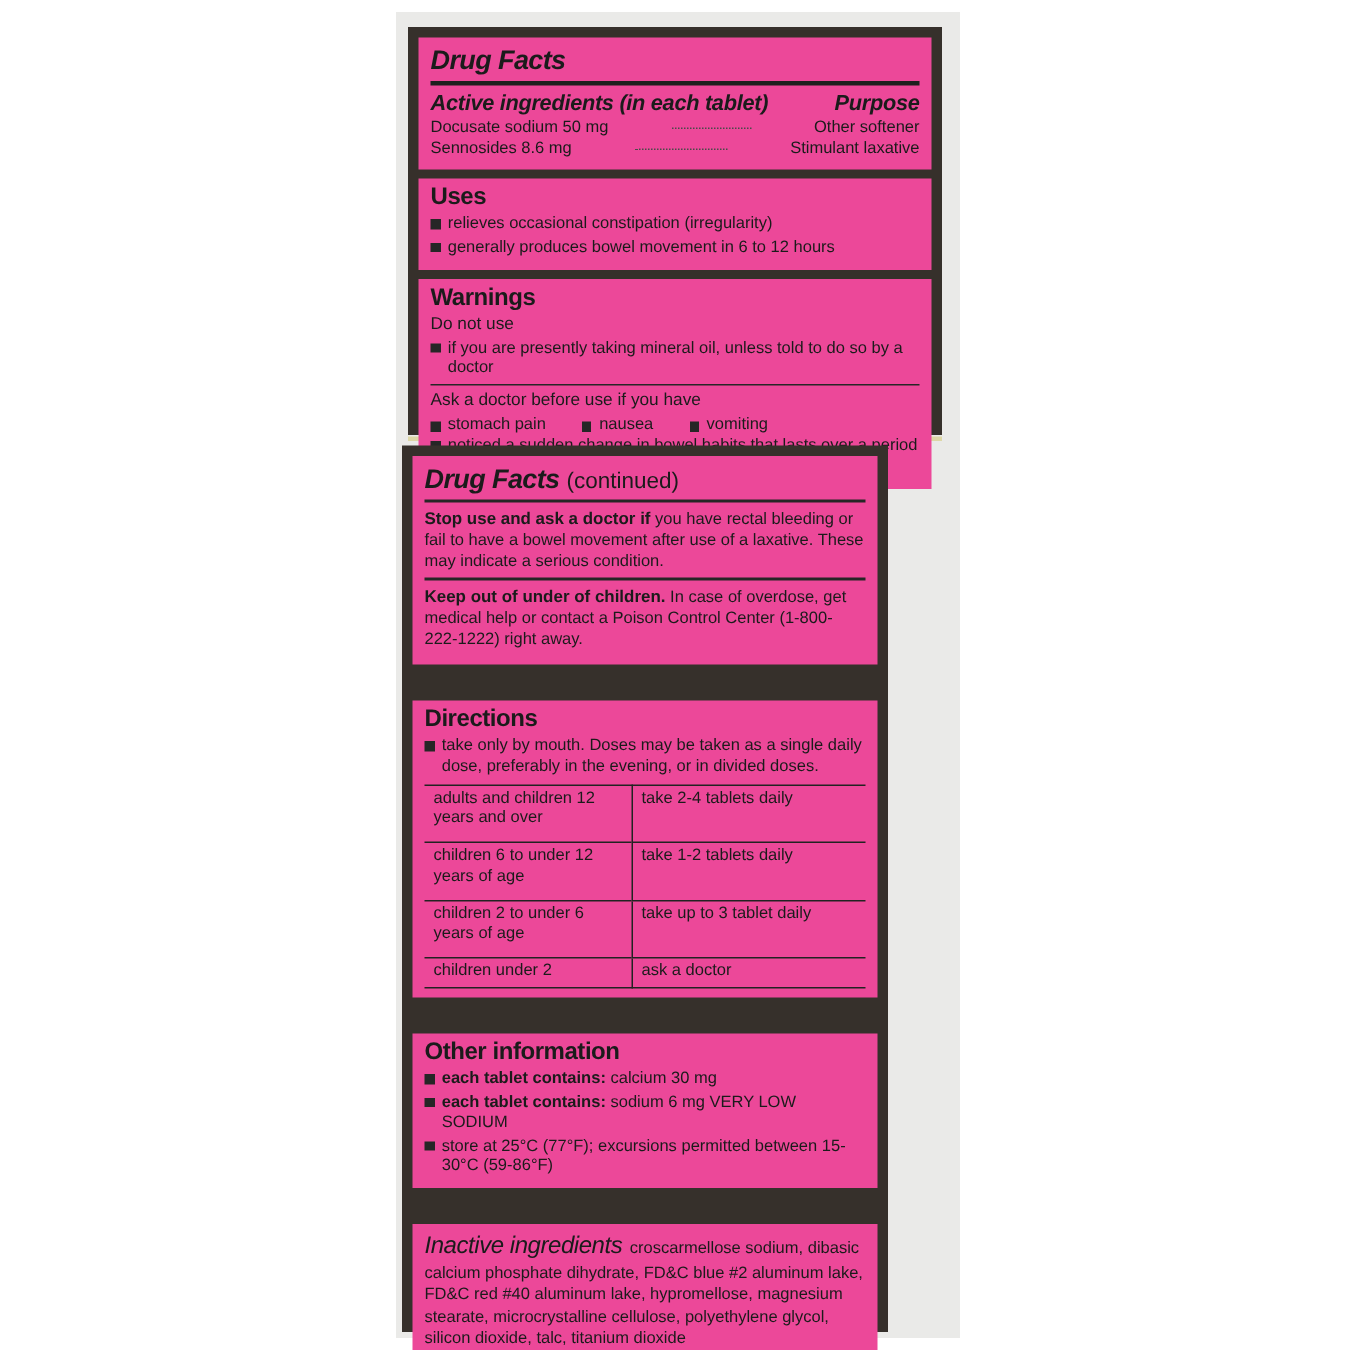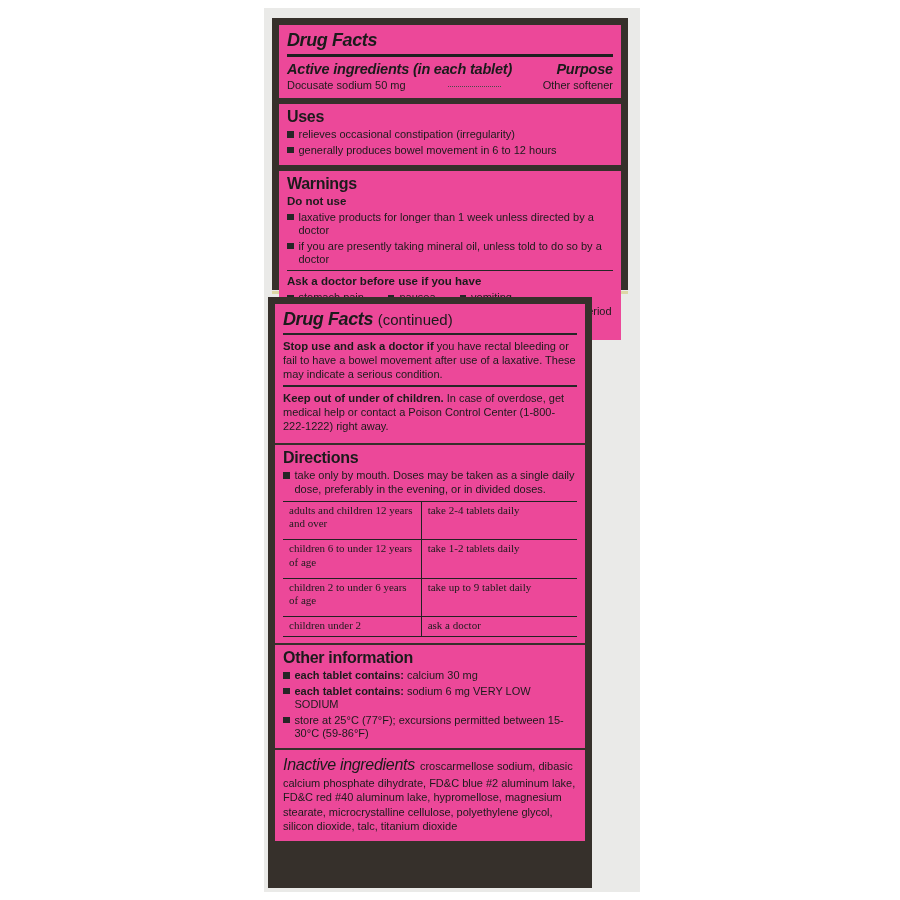--- a/index.html
+++ b/index.html
@@ -4,41 +4,41 @@
 <style>
   html,body{margin:0;padding:0;}
   body{
     width:900px;height:900px;position:relative;background:#ffffff;
     font-family:"Liberation Sans",sans-serif;color:#1b1b1b;
   }
   .backdrop{position:absolute;left:264px;top:8px;width:376px;height:884px;background:#eaeae8;}
   .edge-highlight{position:absolute;left:272px;top:291px;width:356px;height:3px;background:#ddd7a6;}
   .panel{position:absolute;background:#36302b;display:flex;flex-direction:column;box-sizing:border-box;}
   .panel-top{left:272px;top:18px;width:356px;height:272px;padding:7px;gap:6px;}
-  .panel-bottom{left:268px;top:297px;width:324px;height:591px;padding:7px;gap:2px;}
+  .panel-bottom{left:268px;top:297px;width:324px;height:591px;padding:7px;gap:24px;}
   .sec{background:#ec4899;padding:3px 8px 6px;flex:0 0 auto;}
   .sec.grow{flex:1 1 auto;}
   .h-main{font-style:italic;font-weight:bold;font-size:18px;letter-spacing:-0.4px;margin:2px 0 3px;}
   .h-main .cont{font-style:normal;font-weight:normal;font-size:15px;letter-spacing:0;}
   .h-sec{font-weight:bold;font-size:16px;letter-spacing:-0.3px;margin:1px 0 2px;}
   .rule{height:2.5px;background:#1f1f1f;margin:1px 0 4px;}
   .rule-thin{height:1.5px;background:#262626;margin:3px 0 4px;}
   .ai-head{display:flex;justify-content:space-between;align-items:baseline;font-style:italic;font-weight:bold;font-size:14.5px;letter-spacing:-0.2px;margin:2px 0 1px;gap:39px;}
   .dotrow{display:flex;align-items:baseline;font-size:11px;line-height:1.35;gap:40px;}
   .dots{flex:1 1 auto;border-bottom:1.6px dotted #4a4a4a;margin:0 2px;position:relative;top:-2px;min-width:10px;}
   .b{display:flex;gap:5px;font-size:11px;line-height:1.22;margin:2px 0;}
   .sq{flex:0 0 auto;width:6.5px;height:6.5px;background:#262626;margin-top:3px;}
   .bold-lead{font-weight:bold;}
-  .subhead{font-weight:bold;font-size:11.5px;margin:1px 0;line-height:1.2;}
+  .subhead{font-weight:normal;font-size:11.5px;margin:1px 0;line-height:1.2;}
   .inline-bullets{display:flex;gap:24px;font-size:11px;margin:2px 0;}
   .ib{display:flex;gap:5px;align-items:center;}
   .para{font-size:11px;line-height:1.28;margin:2px 0 4px;}
   .para b{font-size:11.3px;}
   .dtable{width:100%;border-collapse:collapse;font-size:11px;margin-top:5px;}
-  .dtable td{border-top:1.5px solid #222;padding:2px 6px 9px;vertical-align:top;line-height:1.2;font-family:Liberation Serif, serif;}
+  .dtable td{border-top:1.5px solid #222;padding:2px 6px 9px;vertical-align:top;line-height:1.2;}
   .dtable tr.last td{border-bottom:1.5px solid #222;padding-bottom:4px;}
   .dtable td.who{width:47%;border-right:1.5px solid #222;}
   .runin{font-size:11px;line-height:1.3;margin:2px 0;}
   .runin .h-run{font-style:italic;font-weight:normal;font-size:16px;letter-spacing:-0.3px;margin-right:5px;}
 </style>
 </head>
 <body>
 
 <div class="backdrop"></div>
 <div class="edge-highlight"></div>
@@ -50,41 +50,42 @@
     <div class="rule"></div>
     <div class="ai-head">
       <span>Active ingredients (in each tablet)</span>
       <span>Purpose</span>
     </div>
     <div class="dotrow">
       <span>Docusate sodium 50 mg</span>
       <span class="dots"></span>
       <span>Other softener</span>
     </div>
+    <div class="dotrow">
+      <span>Sennosides 8.6 mg</span>
+      <span class="dots"></span>
+      <span>Stimulant laxative</span>
+    </div>
   </div>
 
   <div class="sec">
     <div class="h-sec">Uses</div>
     <div class="b">
       <span class="sq"></span>
       <span>relieves occasional constipation (irregularity)</span>
     </div>
     <div class="b">
       <span class="sq"></span>
       <span>generally produces bowel movement in 6 to 12 hours</span>
     </div>
   </div>
 
   <div class="sec grow">
     <div class="h-sec">Warnings</div>
     <div class="subhead">Do not use</div>
-    <div class="b">
-      <span class="sq"></span>
-      <span>laxative products for longer than 1 week unless directed by a doctor</span>
-    </div>
     <div class="b">
       <span class="sq"></span>
       <span>if you are presently taking mineral oil, unless told to do so by a doctor</span>
     </div>
     <div class="rule-thin"></div>
     <div class="subhead">Ask a doctor before use if you have</div>
     <div class="inline-bullets">
       <span class="ib">
         <span class="sq"></span>
         <span>stomach pain</span>
@@ -135,21 +136,21 @@
         <tr>
           <td class="who">adults and children 12 years and over</td>
           <td>take 2-4 tablets daily</td>
         </tr>
         <tr>
           <td class="who">children 6 to under 12 years of age</td>
           <td>take 1-2 tablets daily</td>
         </tr>
         <tr>
           <td class="who">children 2 to under 6 years of age</td>
-          <td>take up to 9 tablet daily</td>
+          <td>take up to 3 tablet daily</td>
         </tr>
         <tr class="last">
           <td class="who">children under 2</td>
           <td>ask a doctor</td>
         </tr>
       </tbody>
     </table>
   </div>
 
   <div class="sec">

